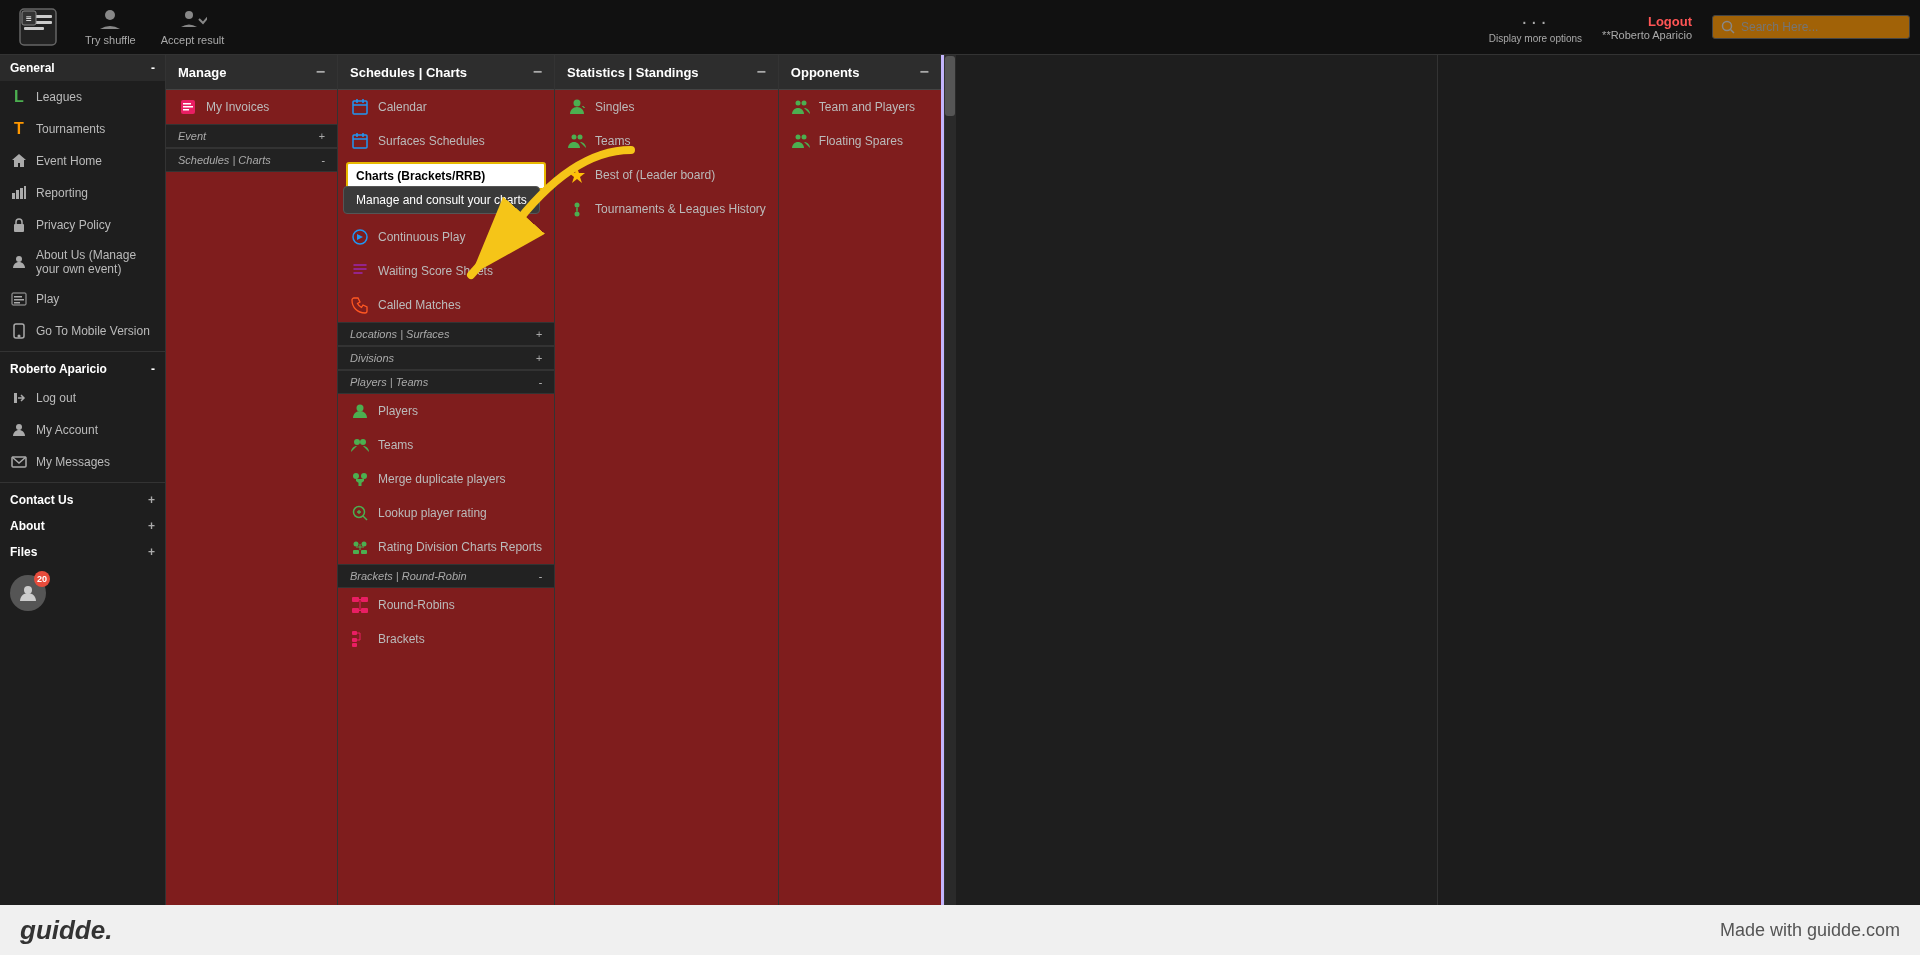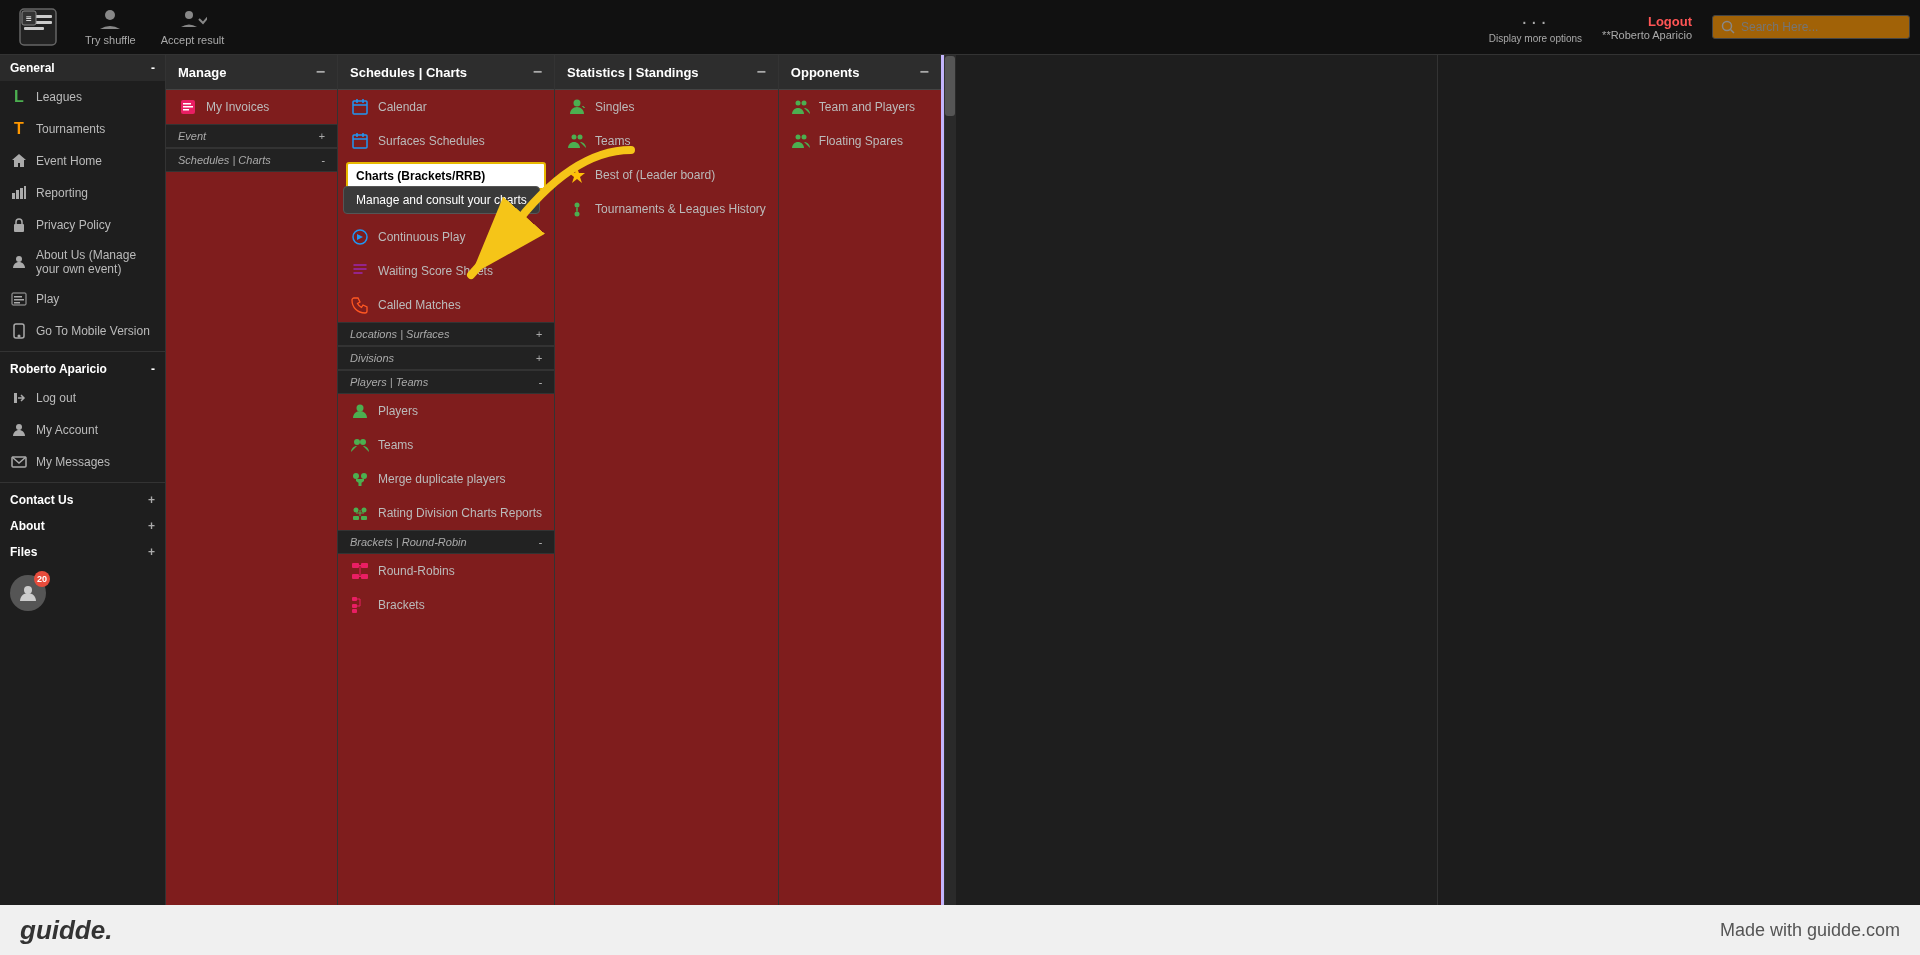--- a/index.html
+++ b/index.html
@@ -595,20 +595,30 @@
           <svg width="18" height="18" viewBox="0 0 18 18" fill="none">
             <circle cx="5" cy="6" r="3" fill="#4caf50"></circle>
             <circle cx="13" cy="6" r="3" fill="#4caf50"></circle>
             <path d="M5 9v2l4 3 4-3V9" fill="#4caf50"></path>
             <rect x="7.5" y="13" width="3" height="3" fill="#4caf50"></rect>
           </svg>
         </span>
         <span>Merge duplicate players</span>
       </div>
 
+      <div class="menu-item">
+        <span class="menu-item-icon">
+          <svg width="18" height="18" viewBox="0 0 18 18" fill="none">
+            <circle cx="8" cy="8" r="5.5" stroke="#4caf50" stroke-width="1.5"></circle>
+            <line x1="12" y1="12" x2="16" y2="16" stroke="#4caf50" stroke-width="1.5"></line>
+            <path d="M6 8h4M8 6v4" stroke="#4caf50" stroke-width="1.3"></path>
+          </svg>
+        </span>
+        <span>Lookup player rating</span>
+      </div>
 
       <div class="menu-item">
         <span class="menu-item-icon">
           <svg width="18" height="18" viewBox="0 0 18 18" fill="none">
             <circle cx="5" cy="6" r="2.5" fill="#4caf50"></circle>
             <circle cx="13" cy="6" r="2.5" fill="#4caf50"></circle>
             <rect x="2" y="12" width="6" height="4" rx="1" fill="#4caf50"></rect>
             <rect x="10" y="12" width="6" height="4" rx="1" fill="#4caf50"></rect>
             <line x1="9" y1="6" x2="9" y2="12" stroke="#4caf50" stroke-width="1"></line>
             <line x1="5" y1="9" x2="13" y2="9" stroke="#4caf50" stroke-width="1"></line>

